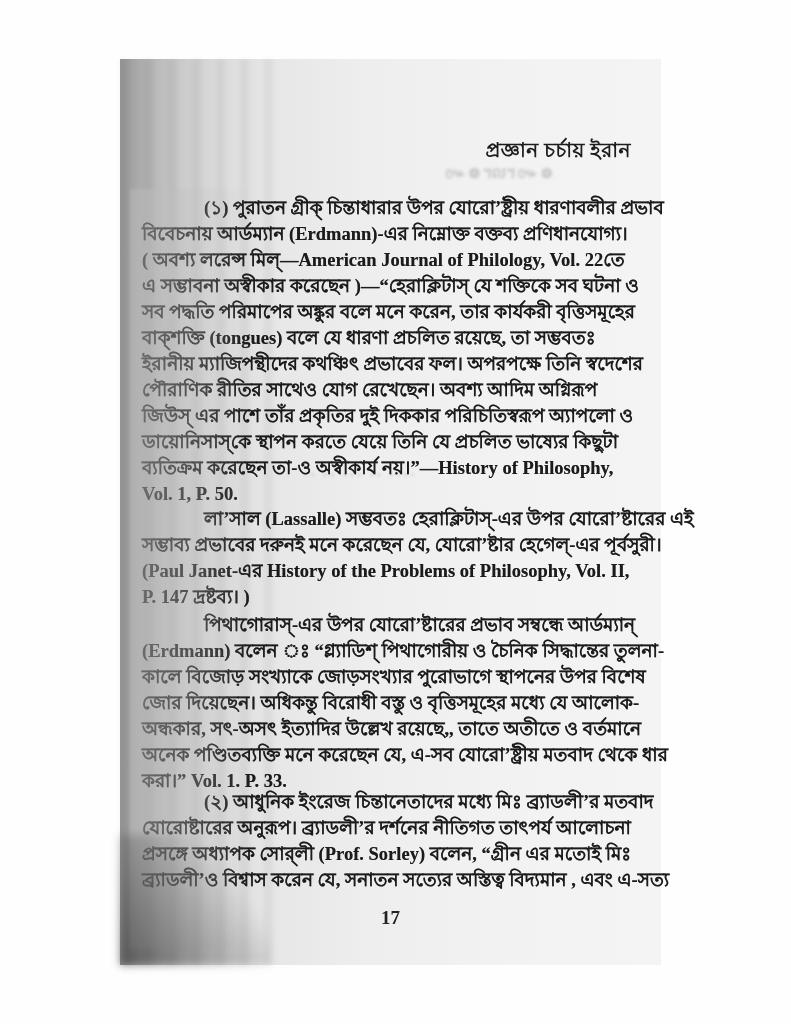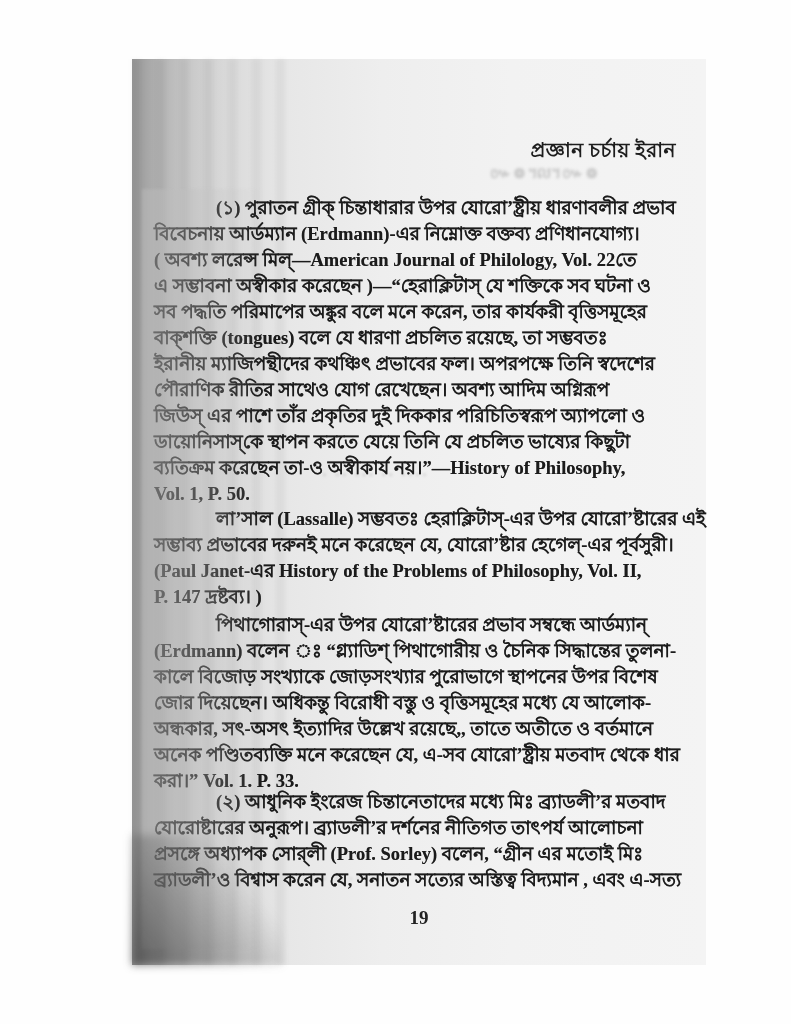--- a/index.html
+++ b/index.html
@@ -6,27 +6,26 @@
   .canvas{
     position:relative;
     width:791px;height:1024px;
     background:#fefefe;
     overflow:hidden;
     font-family:"Liberation Serif","DejaVu Serif",serif;
   }
   
   .page{
     position:absolute;
-    left:132px;top:59px;
+    left:120px;top:59px;
     width:541px;height:906px;
     background:linear-gradient(90deg,
       #979797 0px,#b2b2b2 26px,#c9c9c9 58px,
       #dbdbdb 98px,#e7e7e7 155px,#eeeeee 250px,
       #f2f2f2 380px,#f4f4f4 100%);
-    padding-left:33px;
   }
   
   .spine-bands{
     position:absolute;left:0;top:0;width:165px;height:100%;
     background:repeating-linear-gradient(90deg,
       rgba(0,0,0,0.045) 0 9px, rgba(0,0,0,0) 9px 24px);
     filter:blur(2px);
     pointer-events:none;
   }
   
@@ -130,19 +129,19 @@
 
       <div class="para p4">
         <div class="line indent">(২)  আধুনিক  ইংরেজ  চিন্তানেতাদের  মধ্যে  মিঃ   ব্র্যাডলী’র  মতবাদ</div>
         <div class="line">যোরোষ্টারের  অনুরূপ।   ব্র্যাডলী’র  দর্শনের  নীতিগত  তাৎপর্য  আলোচনা</div>
         <div class="line">প্রসঙ্গে  অধ্যাপক  সোর্‌লী  (Prof. Sorley) বলেন,  “গ্রীন এর  মতোই  মিঃ</div>
         <div class="line">ব্র্যাডলী’ও বিশ্বাস করেন যে,  সনাতন সত্যের অস্তিত্ব বিদ্যমান ,  এবং এ-সত্য</div>
       </div>
 
     </div>
 
-    <div class="pageno">19</div>
+    <div class="pageno">17</div>
 
     <div class="left-fade"></div>
     <div class="corner-shade"></div>
 
   </div>
 </div>
 
 </body></html>

